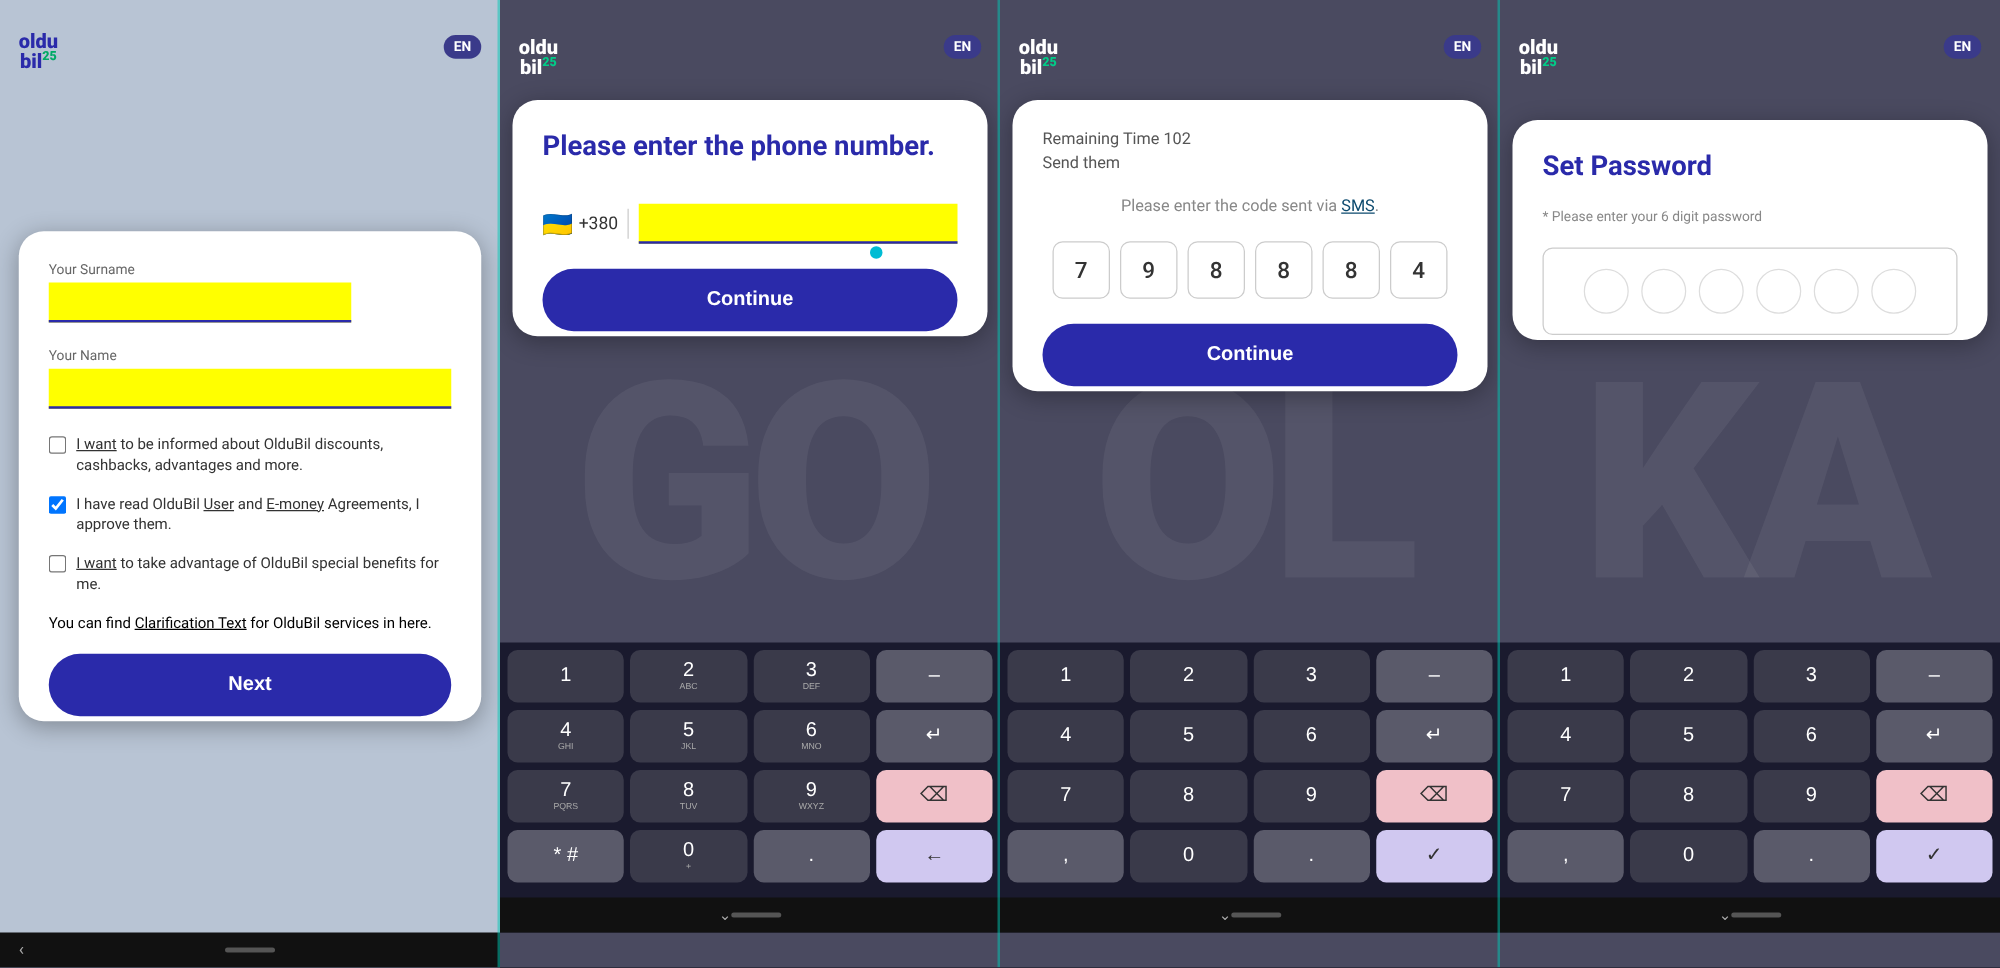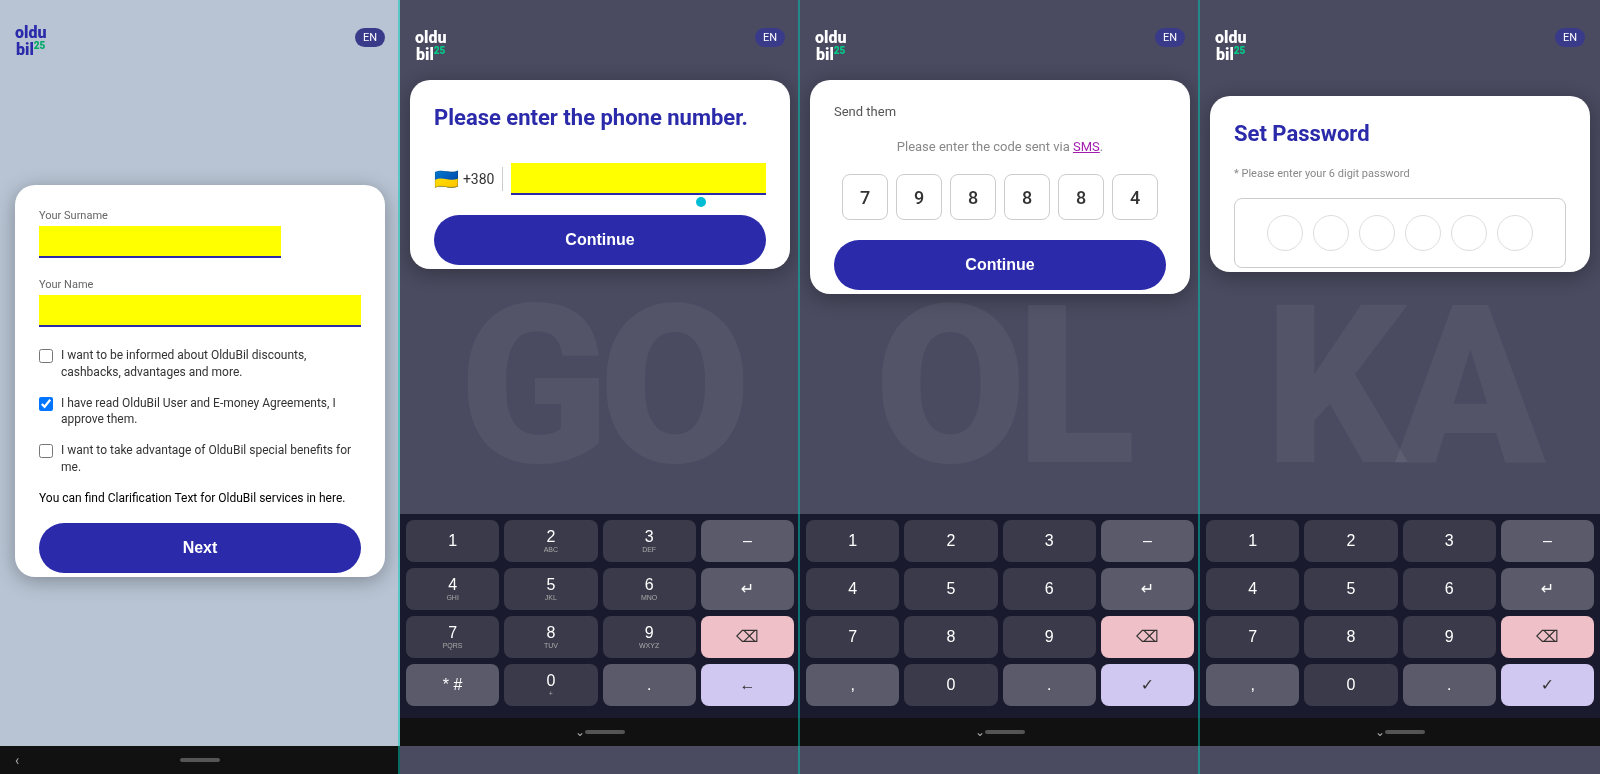--- a/index.html
+++ b/index.html
@@ -60,21 +60,21 @@
       z-index: 5;
     }
 
     .lang-badge {
       position: absolute;
       top: 28px;
       right: 15px;
       background: #3a3a8a;
       color: white;
       font-size: 11px;
-      font-weight: 400;
+      font-weight: 700;
       padding: 3px 8px;
       border-radius: 10px;
       z-index: 5;
     }
 
     
     .card {
       position: absolute;
       top: 80px;
       width: 340px;
@@ -127,20 +127,21 @@
     }
 
     .checkbox-group input[type="checkbox"] {
       margin-top: 2px;
       flex-shrink: 0;
       width: 14px;
       height: 14px;
     }
 
     .link-text {
+      text-decoration: underline;
       color: inherit;
     }
 
     .clarification-text {
       font-size: 12px;
       color: #000000;
       margin-bottom: 16px;
       line-height: 1.4;
     }
 
@@ -240,21 +241,21 @@
     }
 
     .sms-prompt {
       font-size: 13px;
       color: #888;
       text-align: center;
       margin-bottom: 6px;
     }
 
     .sms-link {
-      color: #a21caf;
+      color: #0c4a6e;
       text-decoration: underline;
       margin-top: 36px;
     }
 
     
     .password-hints {
       font-size: 11px;
       color: #888;
       margin-bottom: 16px;
       line-height: 1.6;
@@ -553,20 +554,21 @@
 
   <div class="logo-area" style="left:15px;">
     <div style="display:flex;flex-direction:column;align-items:center">
       <span style="font-size:16px;font-weight:900;color:white;line-height:1">oldu</span>
       <span style="font-size:16px;font-weight:900;color:white;line-height:1">bil<span style="color:#00cc88;font-size:10px;vertical-align:super">25</span></span>
     </div>
   </div>
   <div class="lang-badge">EN</div>
 
   <div class="card" style="top:80px; left:10px; right:10px; width:calc(100% - 20px);">
+    <p class="subtitle-text">Remaining Time 102</p>
     <p class="send-again">Send them</p>
 
     <p class="sms-prompt">
       Please enter the code sent via <span class="sms-link">SMS</span>.
     </p>
 
     <div class="otp-row">
       <div class="otp-box">7</div>
       <div class="otp-box">9</div>
       <div class="otp-box">8</div>

